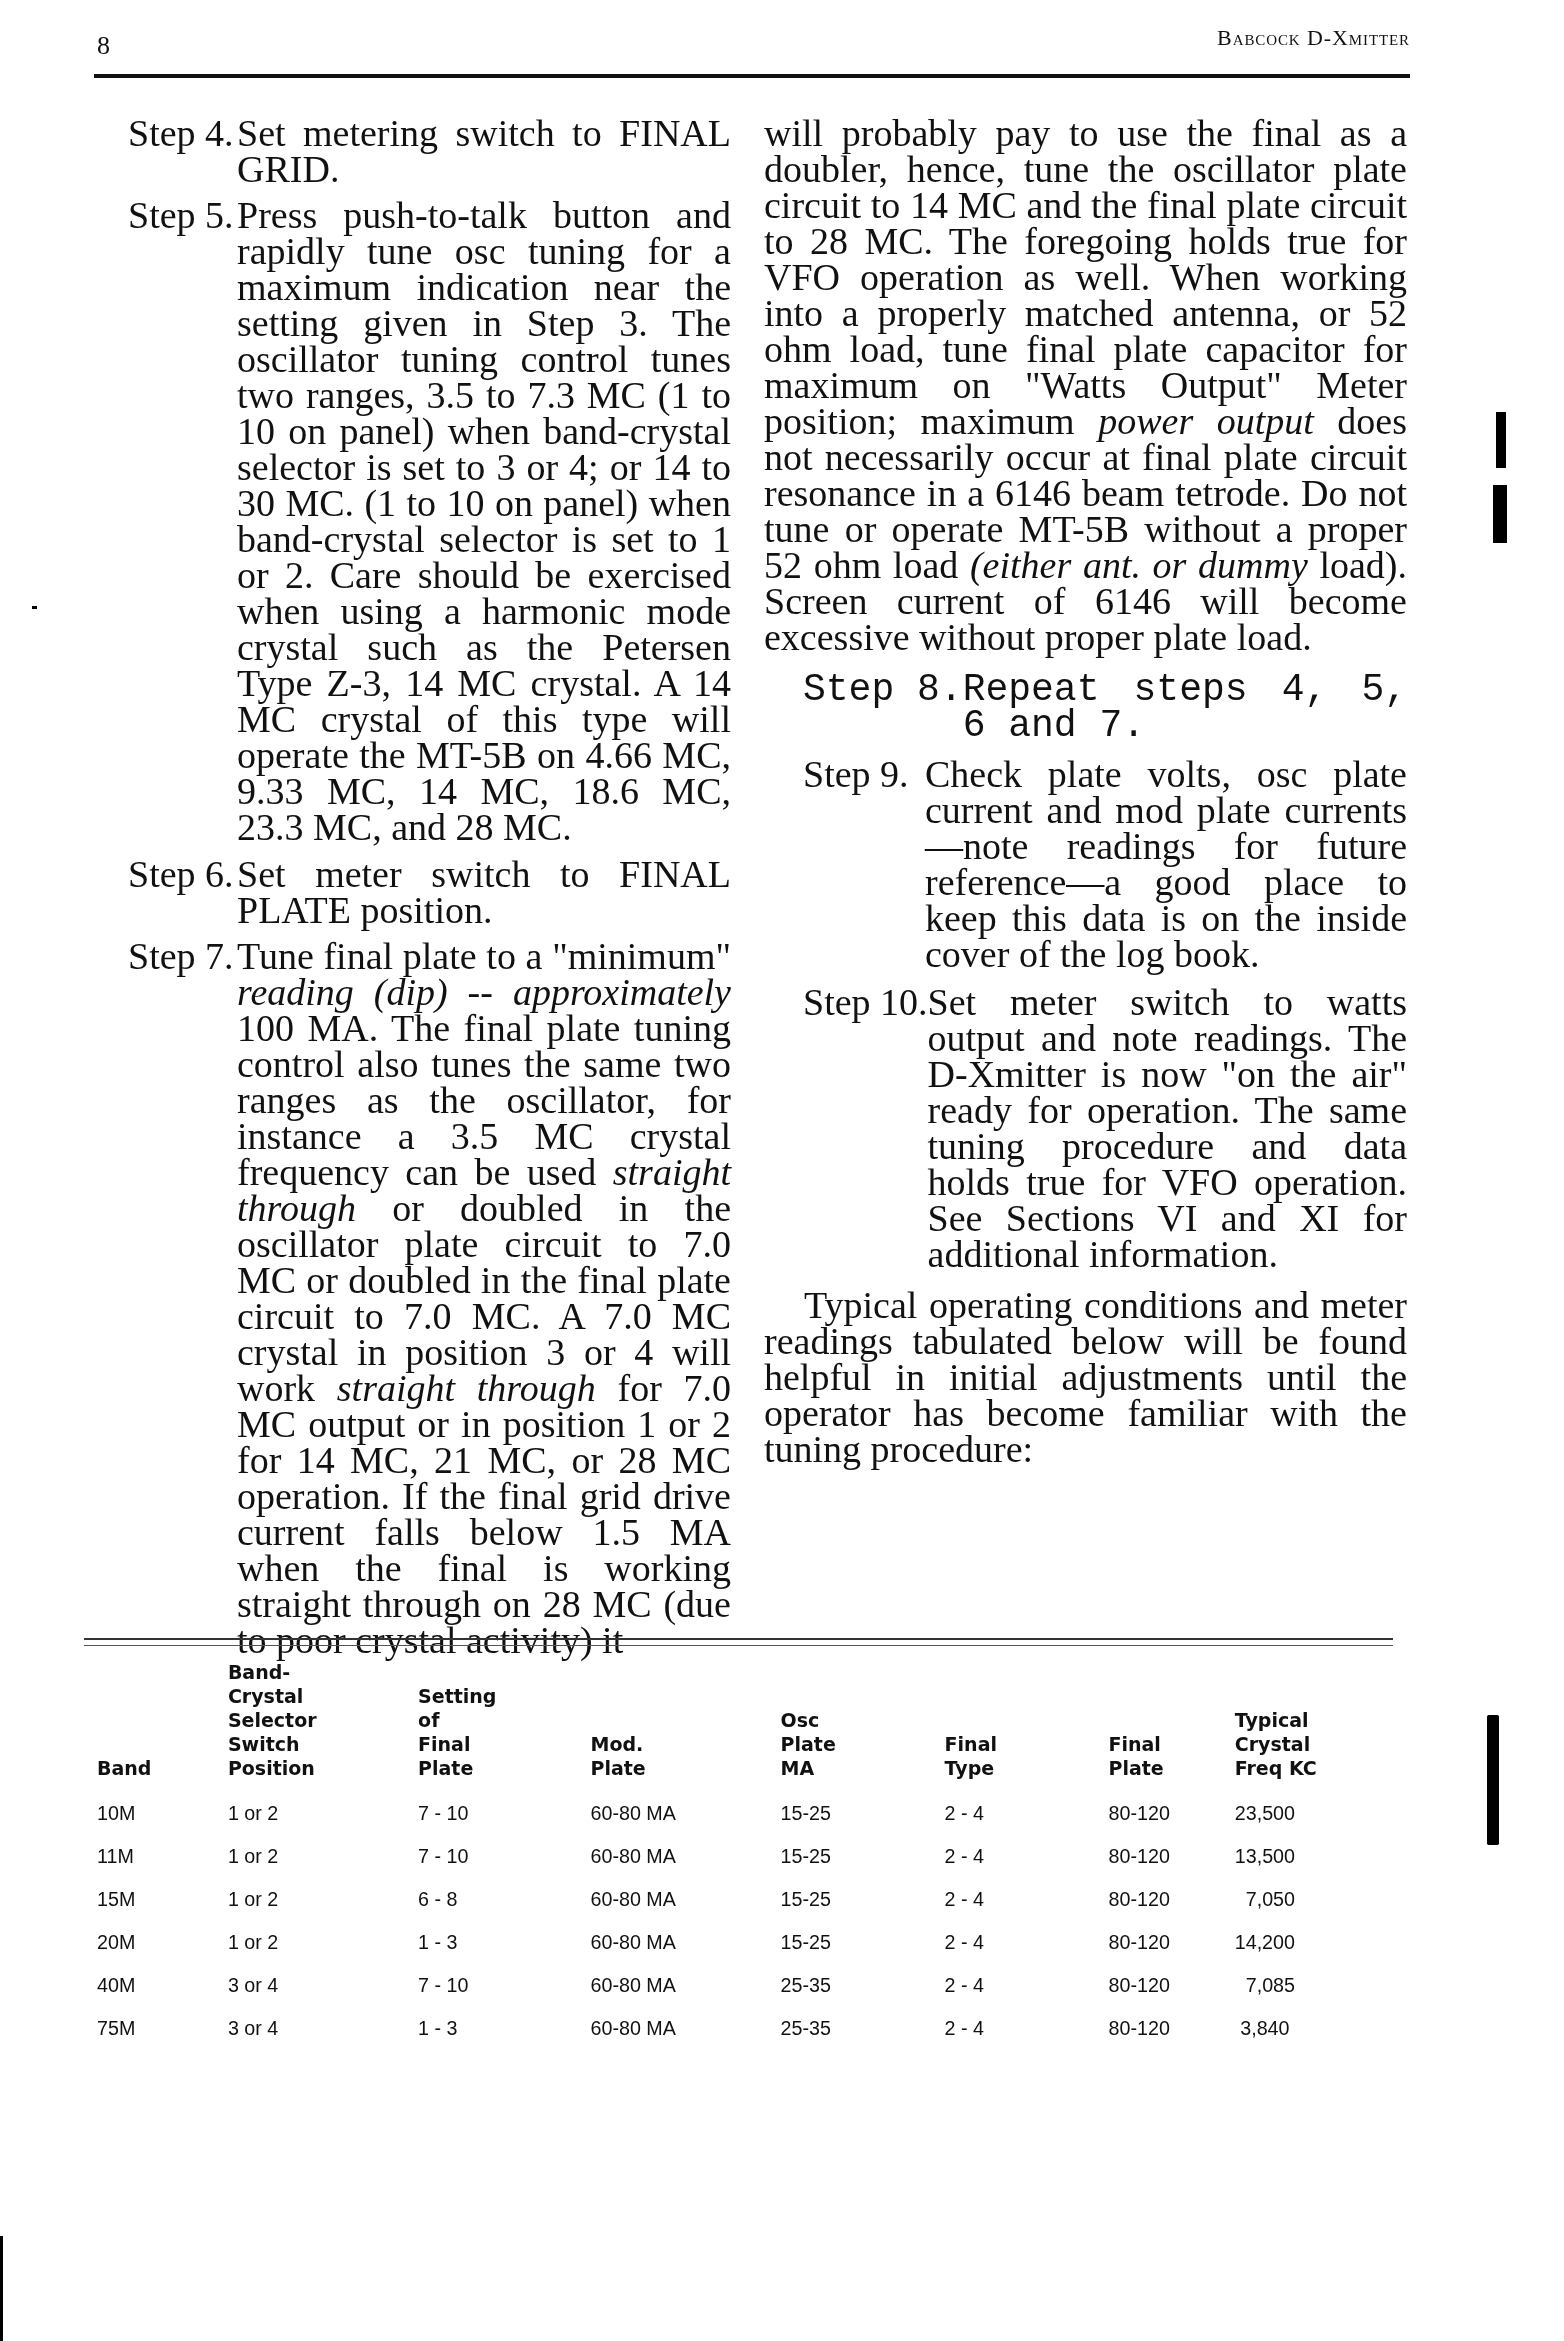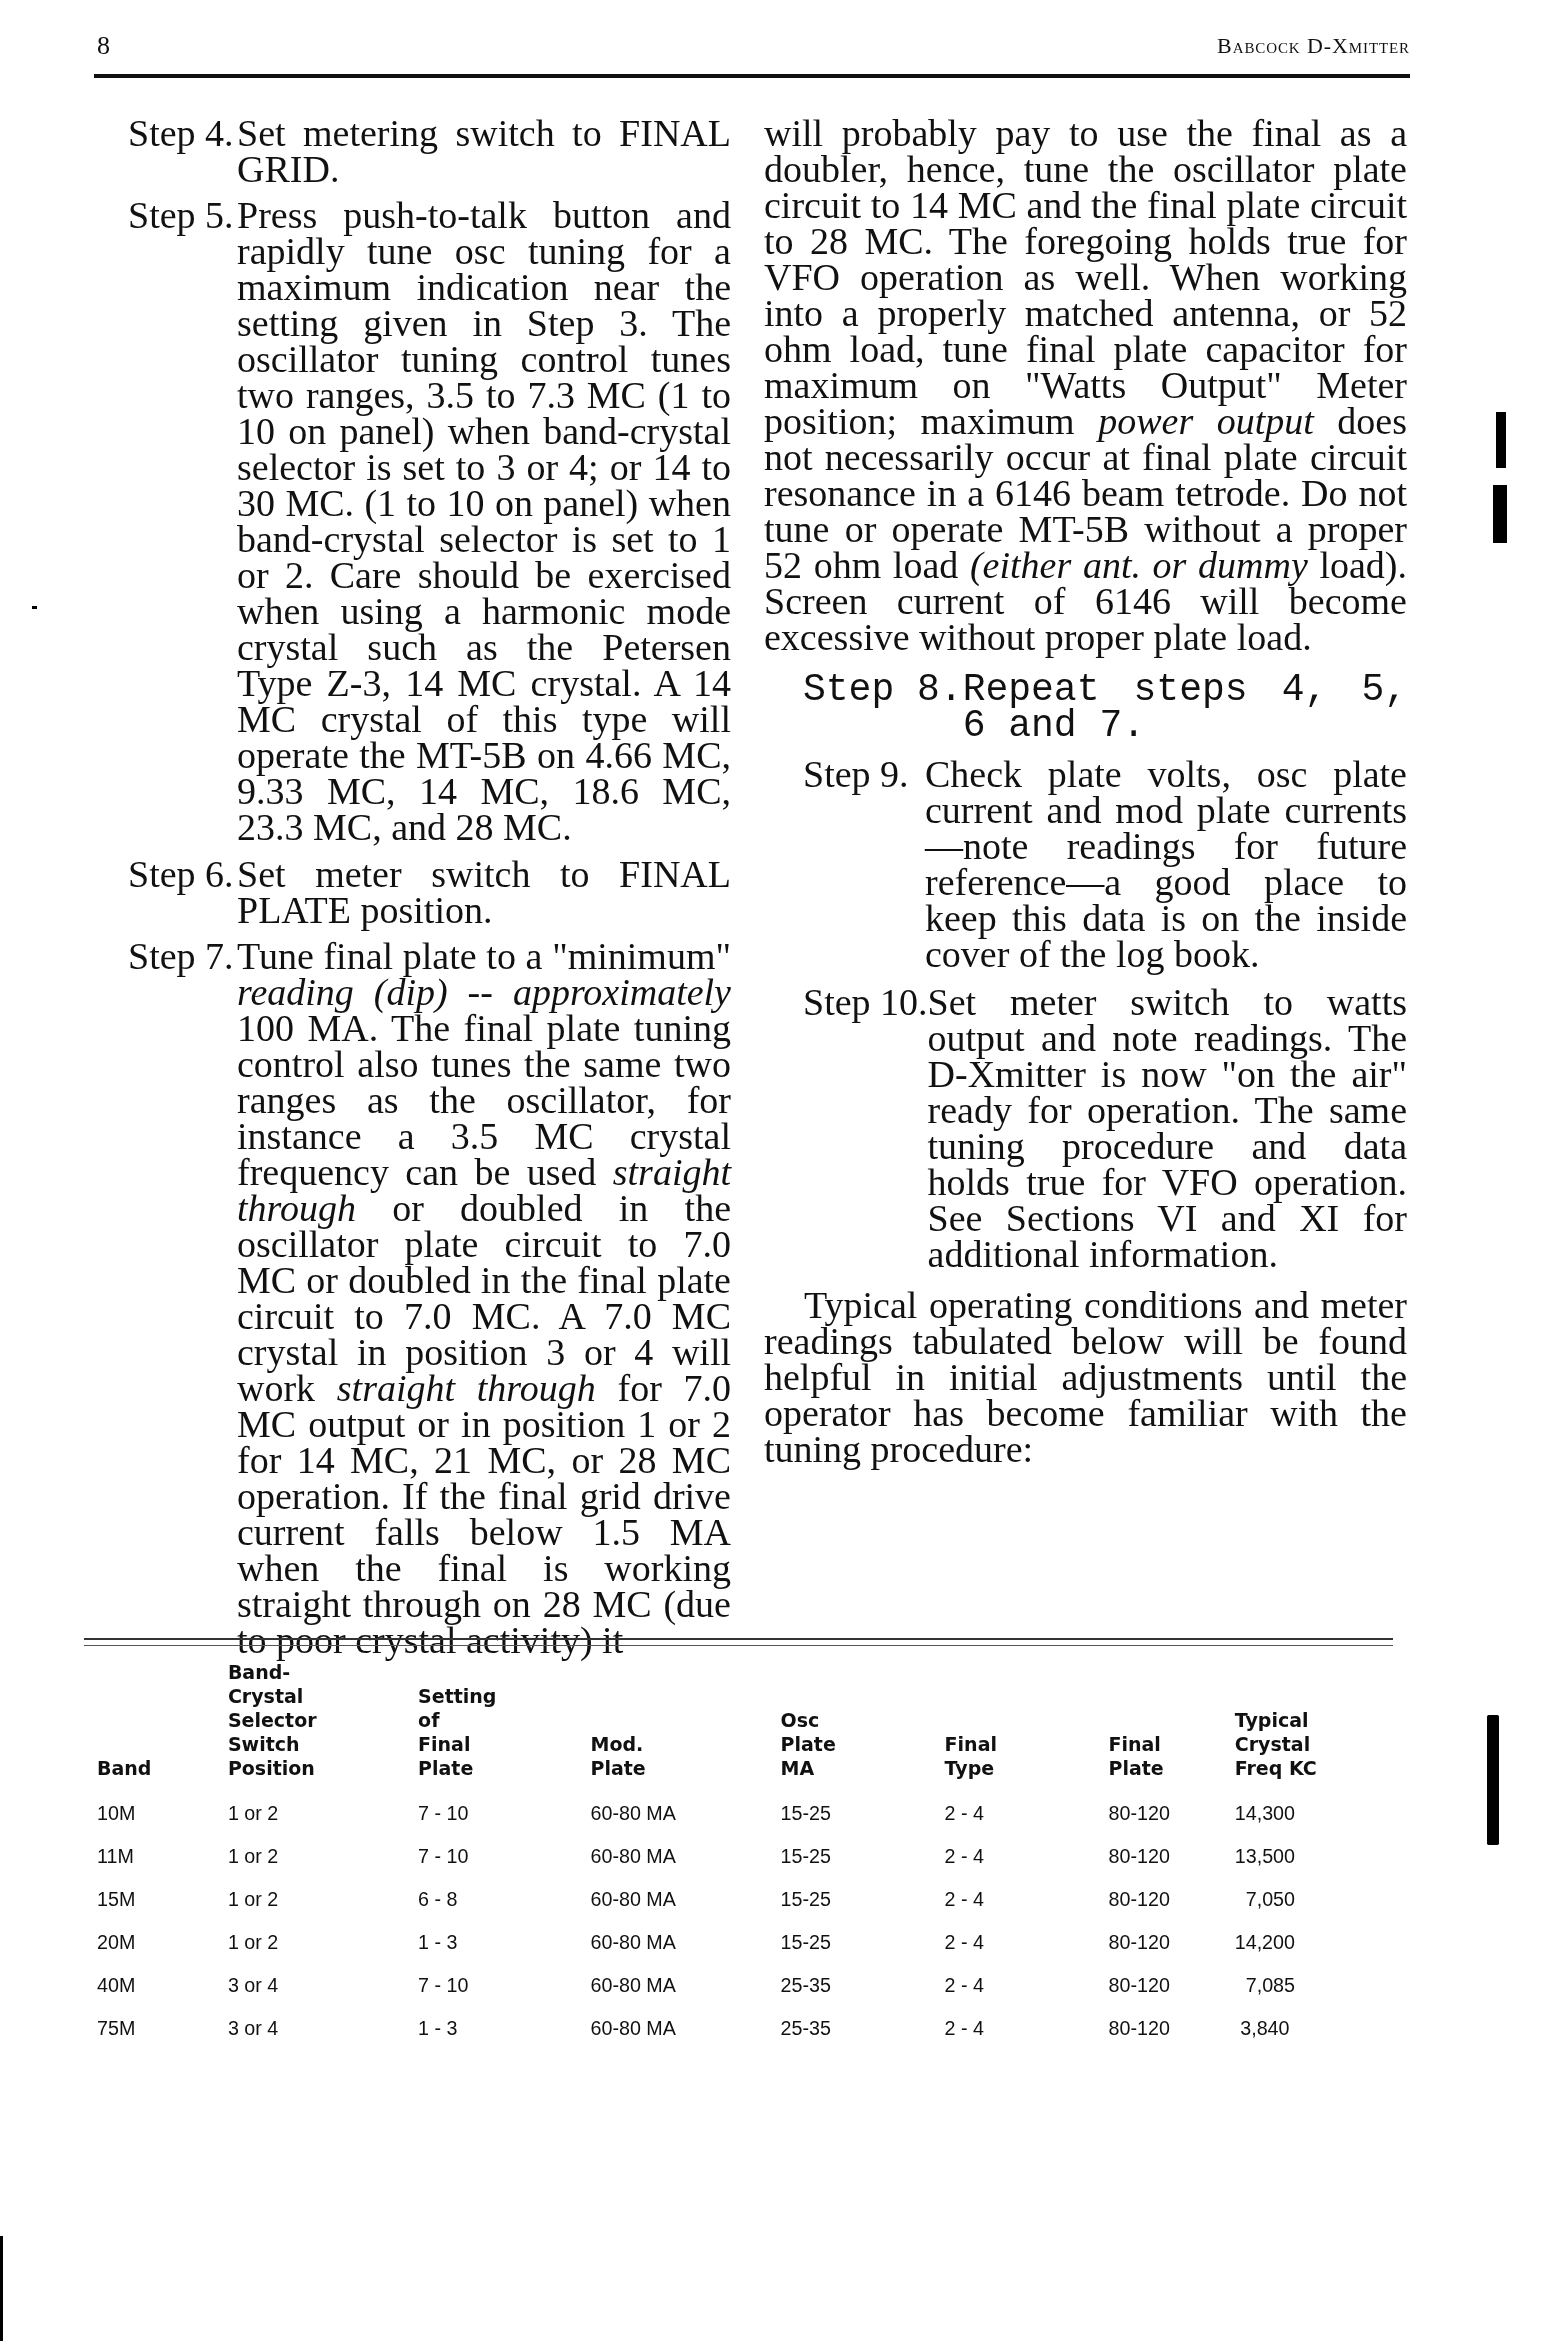--- a/index.html
+++ b/index.html
@@ -3,21 +3,21 @@
   <meta charset="utf-8">
   <style>
     html, body { margin: 0; padding: 0; background: #ffffff; }
     body {
       width: 1564px; height: 2342px; position: relative; overflow: hidden;
       font-family: "Liberation Serif", "DejaVu Serif", serif;
       color: #111;
     }
     .header { position: absolute; left: 0; top: 0; width: 1564px; height: 77px; }
     .page-num { position: absolute; left: 97px; top: 31px; font-size: 26px; }
-    .running-title { position: absolute; right: 154px; top: 33px; font-size: 22px; letter-spacing: 0.9px; font-variant: small-caps; }
+    .running-title { position: absolute; right: 154px; top: 25px; font-size: 22px; letter-spacing: 0.9px; font-variant: small-caps; }
     .header-rule { position: absolute; left: 94px; top: 74px; width: 1316px; height: 4.3px; background: #111; }
 
     .col { position: absolute; font-size: 38px; line-height: 36px; }
     .col.left { left: 128px; top: 115px; width: 603px; }
     .col.right { left: 764px; top: 115px; width: 643px; }
 
     .step { display: flex; margin-bottom: 10.3px; }
     .step-label { flex: 0 0 109px; white-space: nowrap; }
     .step-body { flex: 1; text-align: justify; }
     .cont { text-align: justify; padding-left: 157px; margin-bottom: 17px; }
@@ -152,21 +152,21 @@
   </thead>
   <tbody id="table-body">
       <tr>
         <td>10M</td>
         <td>1 or 2</td>
         <td>7 - 10</td>
         <td>60-80 MA</td>
         <td>15-25</td>
         <td>2 - 4</td>
         <td>80-120</td>
-        <td style="text-align: right; padding-right: 111px;">14,300</td>
+        <td style="text-align: right; padding-right: 111px;">23,500</td>
       </tr>
       <tr>
         <td>11M</td>
         <td>1 or 2</td>
         <td>7 - 10</td>
         <td>60-80 MA</td>
         <td>15-25</td>
         <td>2 - 4</td>
         <td>80-120</td>
         <td style="text-align: right; padding-right: 111px;">13,500</td>

